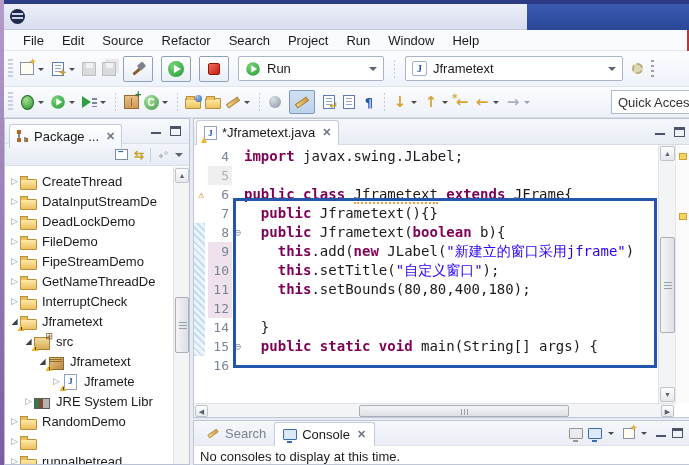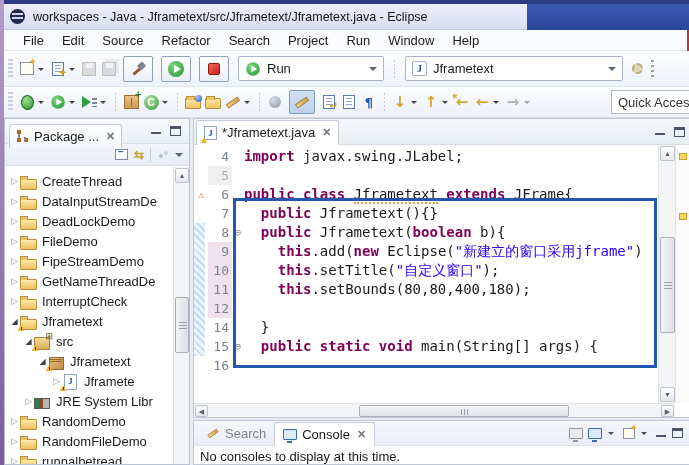--- a/index.html
+++ b/index.html
@@ -156,21 +156,20 @@
   .gray { filter:grayscale(1) opacity(.65); }
 </style>
 </head>
 <body>
 
 <div class="purple-strip"></div>
 <div class="top-strip"></div>
 
 <div class="titlebar">
   <div class="app-icon"></div>
-  <div class="title-text">workspaces - Java - Jframetext/src/Jframetext/Jframetext.java - Eclipse</div>
   <div class="title-blue"></div>
 </div>
 
 <div class="menubar">
 
 <div class="menu-item">File</div>
     <div class="menu-item">Edit</div>
     <div class="menu-item">Source</div>
     <div class="menu-item">Refactor</div>
     <div class="menu-item">Search</div>
@@ -389,21 +388,20 @@
         <span class="tlabel">JRE System Libr</span>
       </div>
       <div class="trow" style="padding-left: 4px;">
         <span class="tarrow">▷</span>
         <span class="ticon t-folder"></span>
         <span class="tlabel">RandomDemo</span>
       </div>
       <div class="trow" style="padding-left: 4px;">
         <span class="tarrow">▷</span>
         <span class="ticon t-folder"></span>
-        <span class="tlabel">RandomFileDemo</span>
       </div>
       <div class="trow" style="padding-left: 4px;">
         <span class="tarrow">▷</span>
         <span class="ticon t-folder"></span>
         <span class="tlabel">runnalbetread</span>
       </div>
     </div>
   <div class="pkg-vscroll">
     <span class="sb-arrow" style="top:1px">▲</span>
     <div class="pkg-thumb">
@@ -454,21 +452,21 @@
         <div class="code-line">
           <span class="ann"></span>
           <span class="lnum">8</span>
           <span class="lfold">⊖</span>
           <span class="ltxt"><span>	</span><span class="kw">public</span><span> Jframetext(</span><span class="kw">boolean</span><span> b){</span></span>
         </div>
         <div class="code-line">
           <span class="ann"></span>
           <span class="lnum pink">9</span>
           <span class="lfold"></span>
-          <span class="ltxt"><span>		</span><span class="kw">this</span><span>.add(</span><span class="kw">new</span><span> Eclipse(</span><span class="str">"新建立的窗口采用jframe"</span><span>)</span></span>
+          <span class="ltxt"><span>		</span><span class="kw">this</span><span>.add(</span><span class="kw">new</span><span> JLabel(</span><span class="str">"新建立的窗口采用jframe"</span><span>)</span></span>
         </div>
         <div class="code-line">
           <span class="ann"></span>
           <span class="lnum pink">10</span>
           <span class="lfold"></span>
           <span class="ltxt"><span>		</span><span class="kw">this</span><span>.setTitle(</span><span class="str">"自定义窗口"</span><span>);</span></span>
         </div>
         <div class="code-line">
           <span class="ann"></span>
           <span class="lnum pink">11</span>

